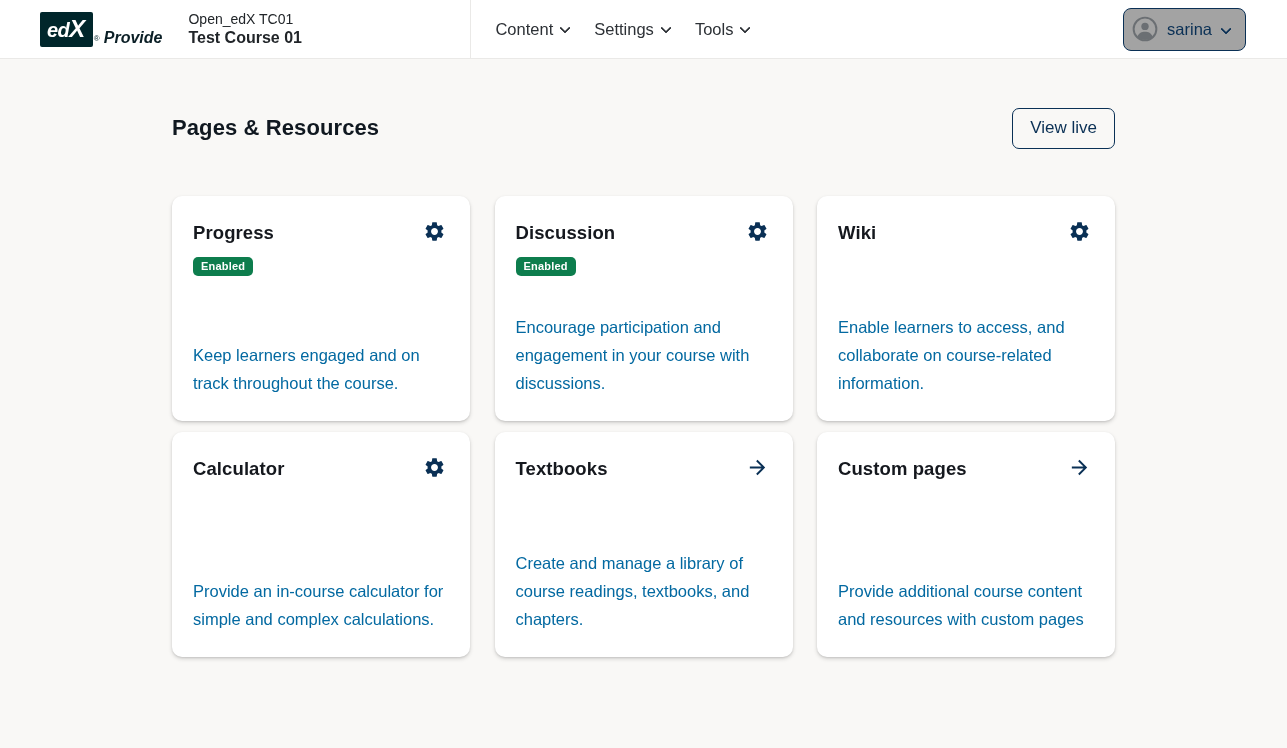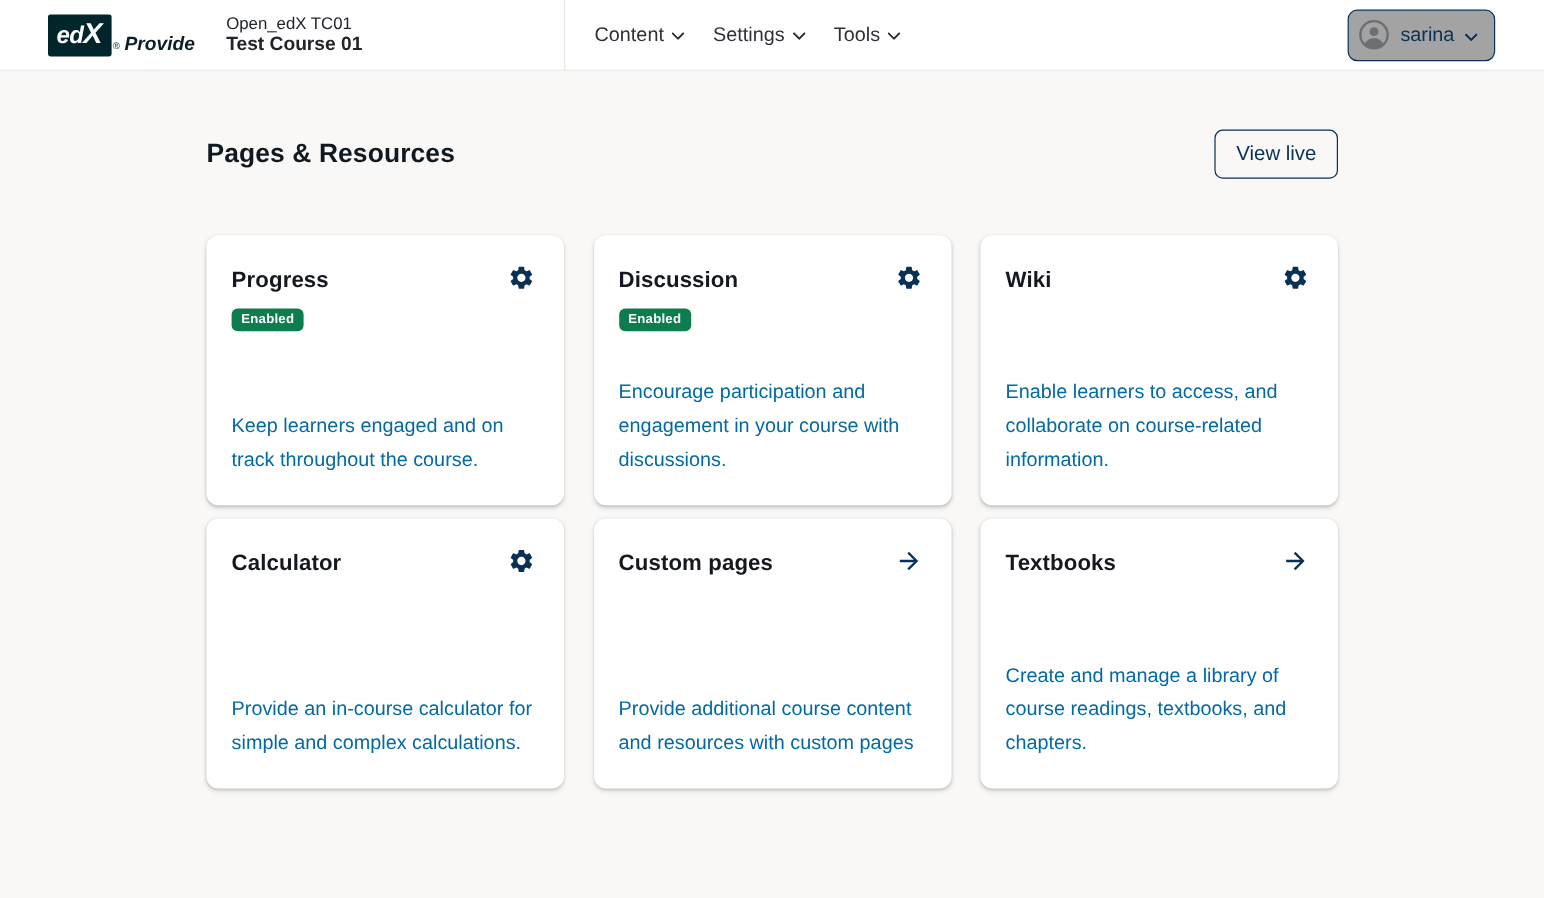--- a/index.html
+++ b/index.html
@@ -300,41 +300,41 @@
         </svg>
         
       </button>
     </div>
 
     <p class="card-desc">Provide an in-course calculator for simple and complex calculations.</p>
   </div>
 
   <div class="card">
     <div class="card-head">
-      <h2 class="card-title">Custom pages</h2>
+      <h2 class="card-title">Textbooks</h2>
       <button class="card-action">
         
         <svg class="icon-arrow" viewBox="0 0 24 24">
           <path d="M12 4l-1.41 1.41L16.17 11H4v2h12.17l-5.58 5.59L12 20l8-8z"></path>
         </svg>
       </button>
     </div>
 
-    <p class="card-desc">Provide additional course content and resources with custom pages</p>
-  </div>
-
-  <div class="card">
-    <div class="card-head">
-      <h2 class="card-title">Textbooks</h2>
+    <p class="card-desc">Create and manage a library of course readings, textbooks, and chapters.</p>
+  </div>
+
+  <div class="card">
+    <div class="card-head">
+      <h2 class="card-title">Custom pages</h2>
       <button class="card-action">
         
         <svg class="icon-arrow" viewBox="0 0 24 24">
           <path d="M12 4l-1.41 1.41L16.17 11H4v2h12.17l-5.58 5.59L12 20l8-8z"></path>
         </svg>
       </button>
     </div>
 
-    <p class="card-desc">Create and manage a library of course readings, textbooks, and chapters.</p>
+    <p class="card-desc">Provide additional course content and resources with custom pages</p>
   </div>
 </div>
   </main>
 
 </div>
 
 </body></html>

